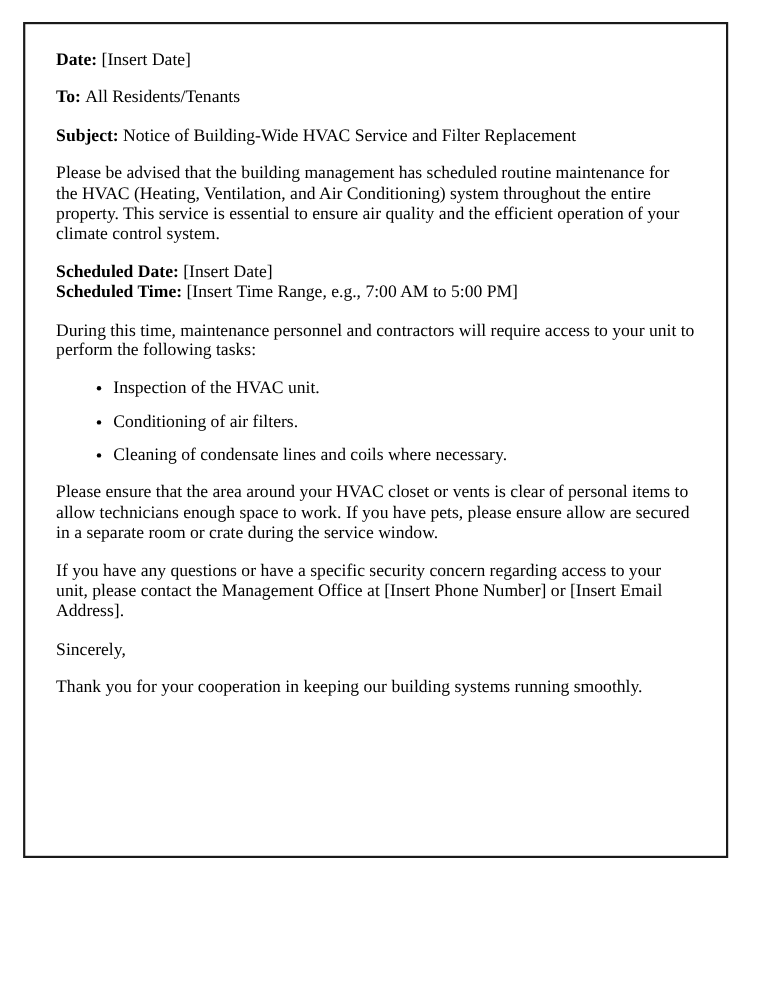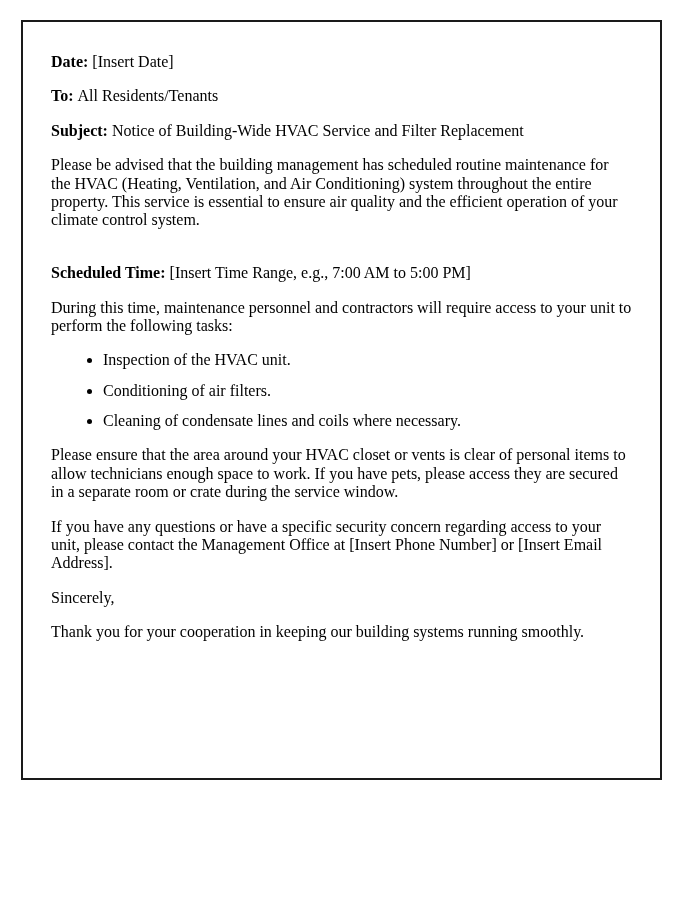--- a/index.html
+++ b/index.html
@@ -18,21 +18,21 @@
   }
   .letter {
     box-sizing: border-box;
     position: absolute;
     left: 21px;
     top: 20px;
     width: 641px;
     height: 760px;
     border: 2px solid #1a1a1a;
     background: #ffffff;
-    padding: 15px 28px 16px 28px;
+    padding: 8px 28px 16px 28px;
     overflow: hidden;
   }
   .para {
     margin: 16px 0;
   }
   .para:first-child {
     margin-top: 16px;
   }
   .lbl {
     font-weight: bold;
@@ -60,33 +60,34 @@
   </p>
 
   <p class="para">
     <span class="lbl">Subject:</span><span>Notice of Building-Wide HVAC Service and Filter Replacement</span>
   </p>
 
 
   <p class="para">Please be advised that the building management has scheduled routine maintenance for the HVAC (Heating, Ventilation, and Air Conditioning) system throughout the entire property. This service is essential to ensure air quality and the efficient operation of your climate control system.</p>
 
   <p class="para">
+    <span><span class="lbl">Scheduled Date:</span><span>[Insert Date]</span></span>
     <br>
     <span><span class="lbl">Scheduled Time:</span><span>[Insert Time Range, e.g., 7:00 AM to 5:00 PM]</span></span>
   </p>
 
   <p class="para">During this time, maintenance personnel and contractors will require access to your unit to perform the following tasks:</p>
 
   <ul class="task-list">
     <li>Inspection of the HVAC unit.</li>
     <li>Conditioning of air filters.</li>
     <li>Cleaning of condensate lines and coils where necessary.</li>
   </ul>
 
-  <p class="para">Please ensure that the area around your HVAC closet or vents is clear of personal items to allow technicians enough space to work. If you have pets, please access they are secured in a separate room or crate during the service window.</p>
+  <p class="para">Please ensure that the area around your HVAC closet or vents is clear of personal items to allow technicians enough space to work. If you have pets, please ensure allow are secured in a separate room or crate during the service window.</p>
 
   <p class="para">If you have any questions or have a specific security concern regarding access to your unit, please contact the Management Office at [Insert Phone Number] or [Insert Email Address].</p>
 
   <p class="para">Sincerely,</p>
 
   <p class="para">Thank you for your cooperation in keeping our building systems running smoothly.</p>
 
 
 </div>
 

